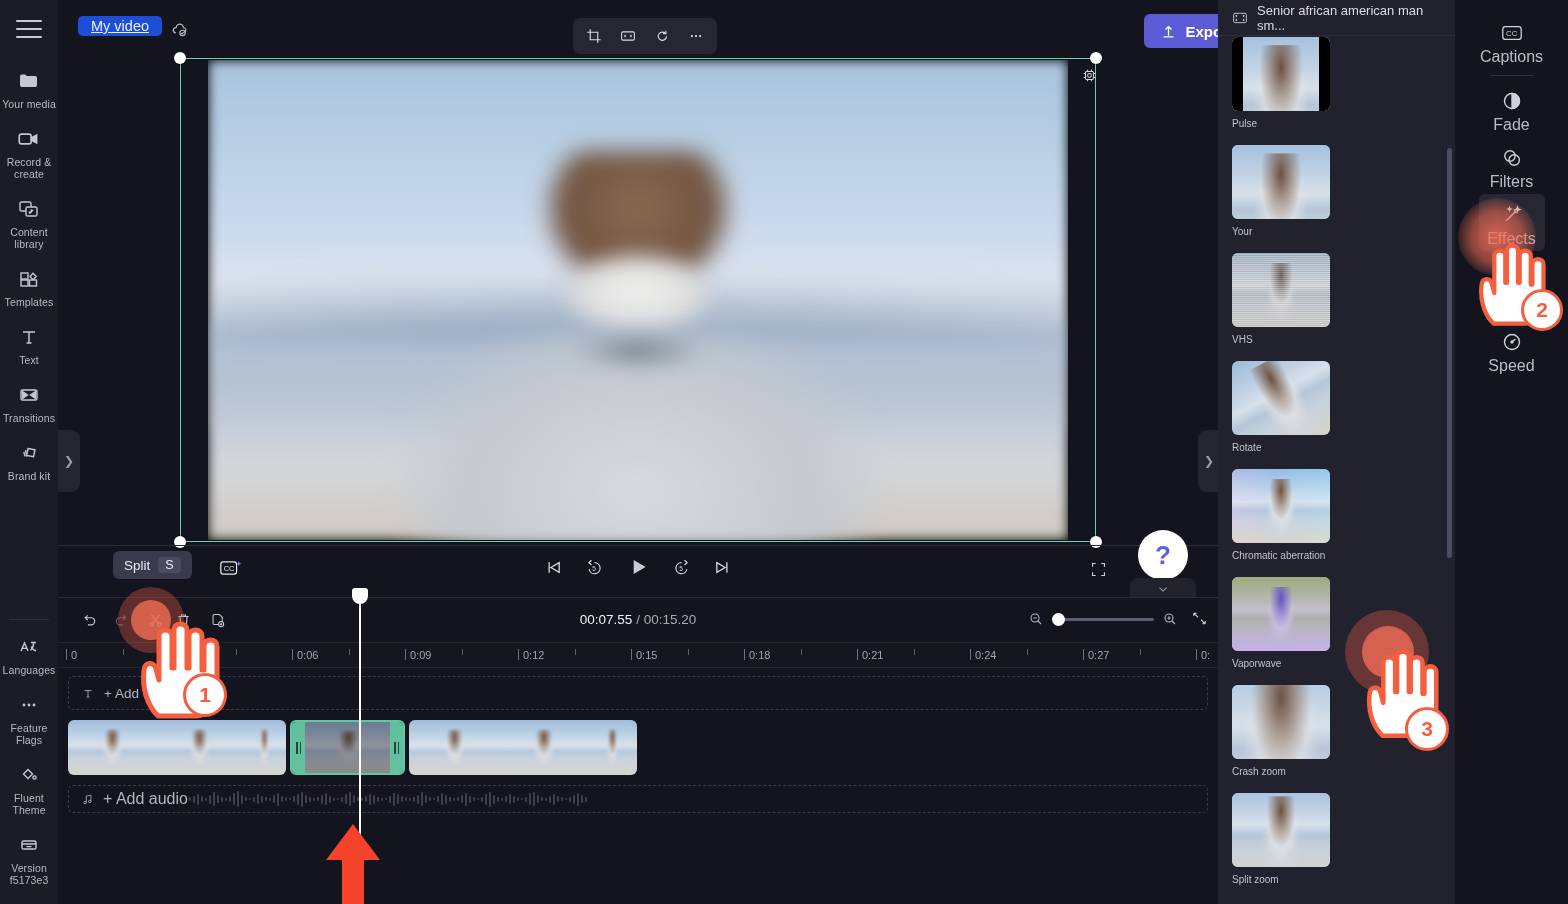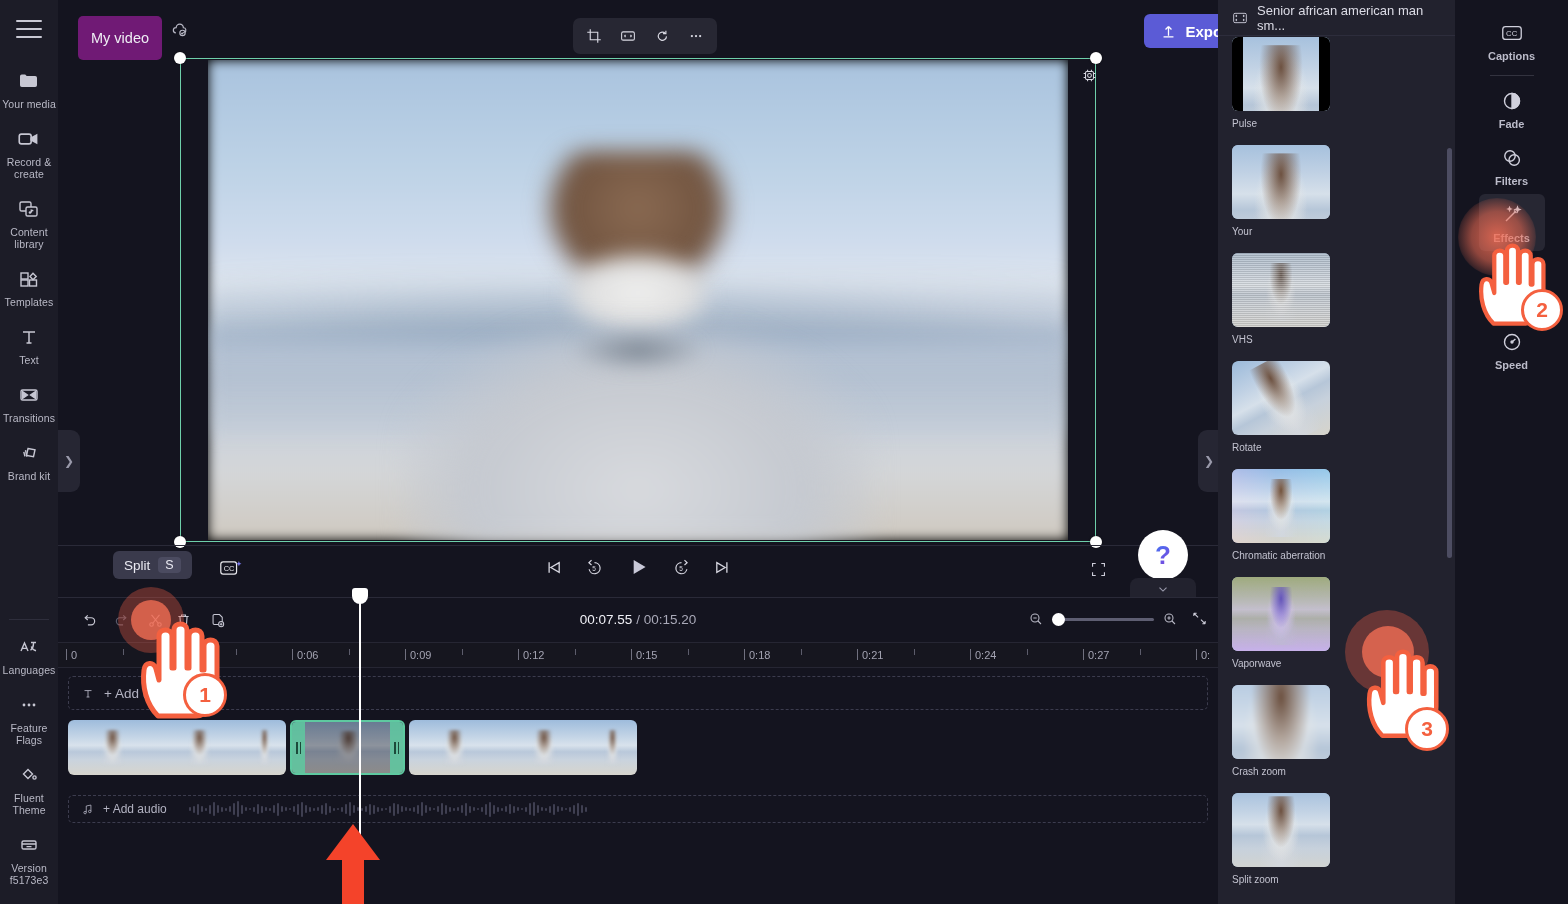--- a/index.html
+++ b/index.html
@@ -32,22 +32,22 @@
   .rail-spacer { flex: 1; }
   .rail-divider { width: 40px; height: 1px; background: #2e2e3c; margin: 6px 0 4px; }
 
   
   .topbar {
     position: absolute; left: 58px; top: 0; right: 0; height: 60px;
     background: #14141f;
   }
   .proj-title {
     position: absolute; left: 20px; top: 16px;
-    background: #701a75; border-radius: 5px;
-    padding: 14px 13px; font-size: 14.5px; color: #eeeef4; cursor: pointer;
+    background: #1d4ed8; border-radius: 5px;
+    padding: 2px 13px; font-size: 14.5px; color: #eeeef4; cursor: pointer; text-decoration: underline;
   }
   .cloud-saved { position: absolute; left: 112px; top: 20px; color:#b9b9c6; cursor:pointer; }
 
   .center-tools {
     position: absolute; left: 515px; top: 18px;
     background: #272733; border-radius: 7px;
     display: flex; align-items: center; gap: 4px; padding: 4px 6px;
   }
   .center-tools .tbtn {
     width: 30px; height: 28px; display:flex; align-items:center; justify-content:center;
@@ -219,23 +219,23 @@
   .clip-b .trim {
     position:absolute; top:0; height:100%; width:13px;
     background:rgba(94,201,160,.85); display:flex; align-items:center; justify-content:center;
     z-index:3; cursor:ew-resize;
   }
   .clip-b .trim i { display:block; width:1.6px; height:12px; background:#1c4a3a; margin:0 1px; }
   .clip-b .trim-l { left:0; border-radius:4px 0 0 4px; }
   .clip-b .trim-r { right:0; border-radius:0 4px 4px 0; }
 
   .track-audio {
-    margin-top:20px; height:28px; border:1px dashed #3c3c4e; border-radius:5px;
+    margin-top:10px; height:28px; border:1px dashed #3c3c4e; border-radius:5px;
     display:flex; align-items:center; gap:8px; padding-left:12px;
-    color:#b3b3c2; font-size:12px; position:relative; overflow:hidden; cursor:pointer;
+    color:#b3b3c2; font-size:16px; position:relative; overflow:hidden; cursor:pointer;
   }
   .wave { position:absolute; left:120px; right:0; top:0; bottom:0; display:flex; align-items:center; gap:2px; opacity:.5; }
   .wave i { display:block; width:2px; background:#6a6a84; border-radius:1px; }
 
   .playhead { position:absolute; left:301px; top:0px; width:2px; height:255px; background:#fff; z-index:20; }
   .playhead .head { position:absolute; left:-7px; top:-10px; width:16px; height:16px; background:#fff; border-radius:3px 3px 50% 50%; }
 
   
   .fx-panel {
     position:absolute; left:1218px; top:0; width:237px; height:904px;
@@ -285,21 +285,21 @@
   
   .tool-rail {
     position:absolute; left:1455px; top:0; width:113px; height:904px; background:#14141f;
   }
   .tool-item {
     width:66px; margin:0 auto; padding:8px 0 6px; display:flex; flex-direction:column;
     align-items:center; cursor:pointer; border-radius:6px;
   }
   .tool-item.active { background:#272733; }
   .tool-item .ico { height:26px; display:flex; align-items:center; justify-content:center; color:#d0d0dc; }
-  .tool-item .lbl { font-size:11px; color:#bcbcca; margin-top:4px; text-align:center; line-height:13px;font-weight:bold; }
+  .tool-item .lbl { font-size:16px; color:#bcbcca; margin-top:4px; text-align:center; line-height:13px; }
   .tool-divider { width:44px; height:1px; background:#33333f; margin:6px auto 4px; }
 
   
   .ann { position:absolute; pointer-events:none; z-index:60; }
   .pulse-ring {
     position:absolute; border-radius:50%; background:rgba(240,95,70,.34);
   }
   .pulse-core {
     position:absolute; border-radius:50%; background:rgba(244,110,85,.78);
   }

